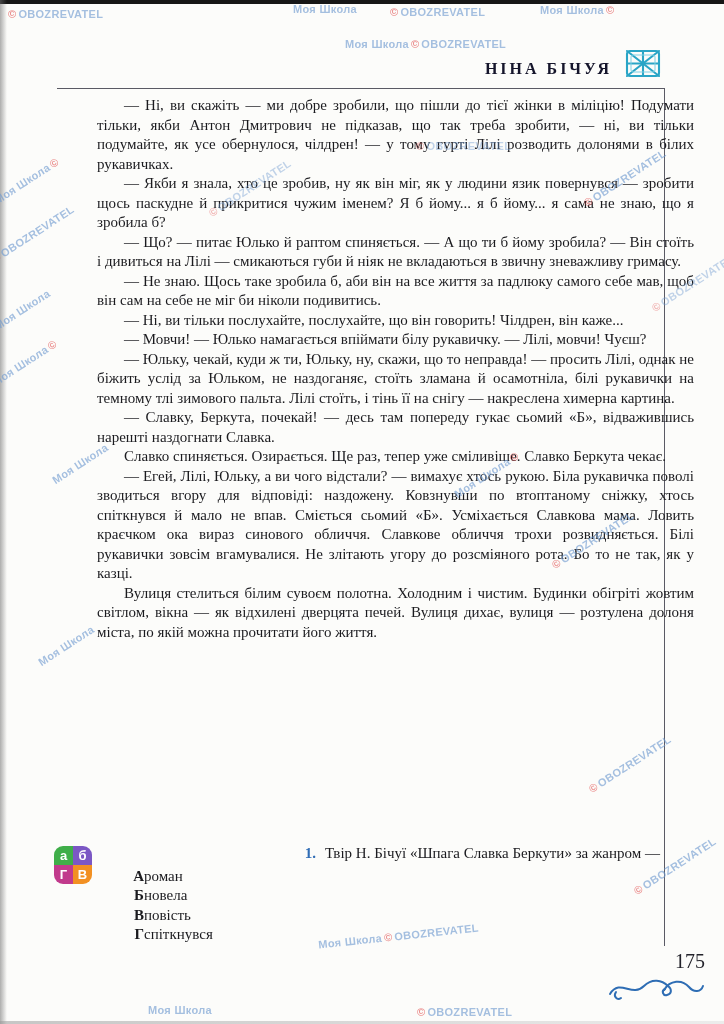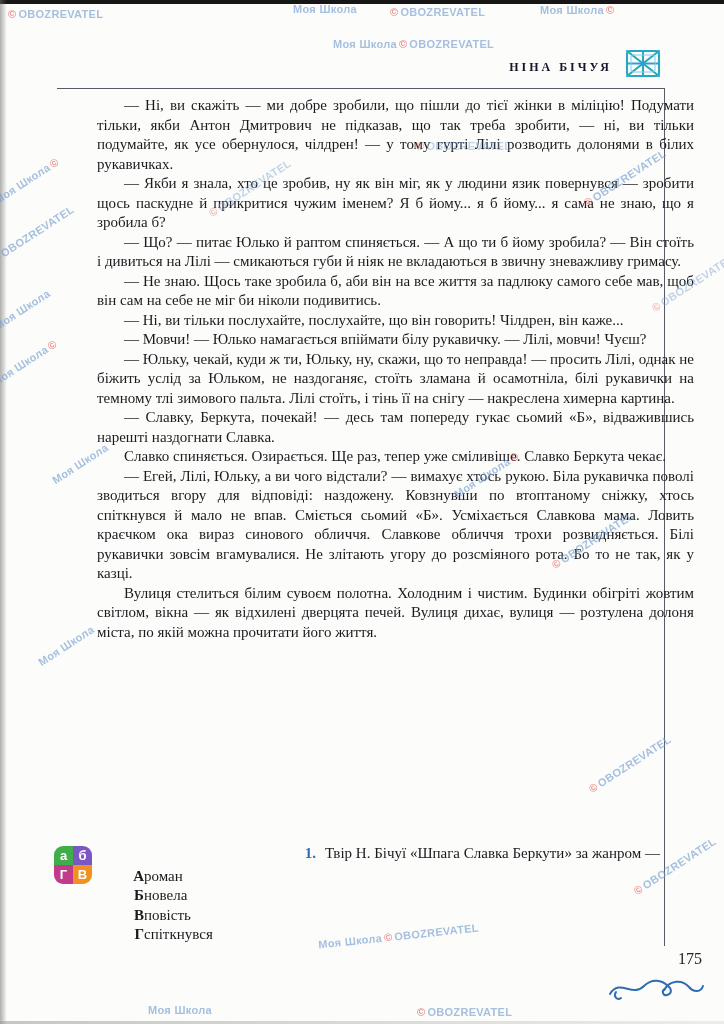--- a/index.html
+++ b/index.html
@@ -15,21 +15,21 @@
   .edge-bottom { position:absolute; bottom:0; left:0; width:100%; height:3px;
     background:linear-gradient(to right,#9a9a9a,#e0e0e0); opacity:.55; }
 
   
   .header-rule { position:absolute; left:57px; top:88px; width:607px; height:1px; background:#5a5a64; }
   .side-rule   { position:absolute; left:664px; top:88px; width:1px; height:858px; background:#5a5a64; }
 
   
   .author {
     position:absolute; top:60px; left:0; width:612px; text-align:right;
-    font-weight:bold; font-size:12px; letter-spacing:3px; color:#15152b;
+    font-weight:bold; font-size:16px; letter-spacing:3px; color:#15152b;
   }
   .ornament { position:absolute; top:46px; left:622px; width:42px; height:36px; }
 
   
   .body-text { position:absolute; top:96px; left:61px; width:597px;margin-left:36px; }
   .para {
     margin:0; text-indent:27px; text-align:justify;
     font-size:15px; line-height:19.5px;
   }
 
@@ -48,21 +48,21 @@
   .tile-a { background:#3fae49; } .tile-b { background:#7b57c4; }
   .tile-g { background:#c13a8c; } .tile-v { background:#f29022; }
 
   .q-content { margin-left:46px; font-size:15px; line-height:19.5px;text-align:right; }
   .q-num { color:#2f6cb5; font-weight:bold; margin-right:9px; }
   .options { margin-top:3px; margin-left:18px; }
   .option { display:flex; line-height:19.5px; }
   .opt-letter { font-weight:bold; width:26px; flex:none; }
 
   
-  .page-number { position:absolute; top:950px; left:664px; width:52px; text-align:center; font-size:16px; color:#22222a; }
+  .page-number { position:absolute; top:950px; left:664px; width:52px; text-align:center; font-size:20px; color:#22222a; }
   .flourish { position:absolute; top:972px; left:606px; width:100px; height:32px; }
 
   
   .wm {
     position:absolute; white-space:nowrap; pointer-events:none;
     font-family:"Liberation Sans", sans-serif; font-size:11px; font-weight:bold;
     color:#6f9ad0; opacity:.62; letter-spacing:.3px;
   }
   .wm .c { color:#e04848; margin:0 2px; }
   .wm-rot { transform:rotate(-33deg); transform-origin:left top; }
@@ -152,21 +152,21 @@
         <path d="M62 14 c4 3, 4 8, -1 9 c-4 1, -6 -4, -2 -6"></path>
         <path d="M10 20 c-3 4, 1 9, 5 6"></path>
       </g>
     </svg>
   </div>
 
   <span class="wm" style="left:6px;top:8px"><span class="c">©</span><span>OBOZREVATEL</span></span>
   <span class="wm" style="left:293px;top:3px"><span>Моя Школа</span></span>
   <span class="wm" style="left:388px;top:6px"><span class="c">©</span><span>OBOZREVATEL</span></span>
   <span class="wm" style="left:540px;top:4px"><span>Моя Школа</span><span class="c">©</span></span>
-  <span class="wm" style="left:333px;top:38px"><span>Моя Школа</span><span class="c">©</span><span>OBOZREVATEL</span></span>
+  <span class="wm" style="left:345px;top:38px"><span>Моя Школа</span><span class="c">©</span><span>OBOZREVATEL</span></span>
   <span class="wm wm-faint" style="left:414px;top:140px"><span class="c">©</span><span>OBOZREVATEL</span></span>
   <span class="wm wm-rot" style="left:-8px;top:196px"><span>Моя Школа</span><span class="c">©</span></span>
   <span class="wm wm-rot wm-faint" style="left:205px;top:210px"><span class="c">©</span><span>OBOZREVATEL</span></span>
   <span class="wm wm-rot" style="left:-12px;top:256px"><span class="c">©</span><span>OBOZREVATEL</span></span>
   <span class="wm wm-rot" style="left:580px;top:200px"><span class="c">©</span><span>OBOZREVATEL</span></span>
   <span class="wm wm-rot wm-faint" style="left:648px;top:305px"><span class="c">©</span><span>OBOZREVATEL</span></span>
   <span class="wm wm-rot" style="left:-8px;top:322px"><span>Моя Школа</span></span>
   <span class="wm wm-rot" style="left:-10px;top:378px"><span>Моя Школа</span><span class="c">©</span></span>
   <span class="wm wm-rot" style="left:50px;top:476px"><span>Моя Школа</span></span>
   <span class="wm wm-rot" style="left:452px;top:490px"><span>Моя Школа</span><span class="c">©</span></span>

